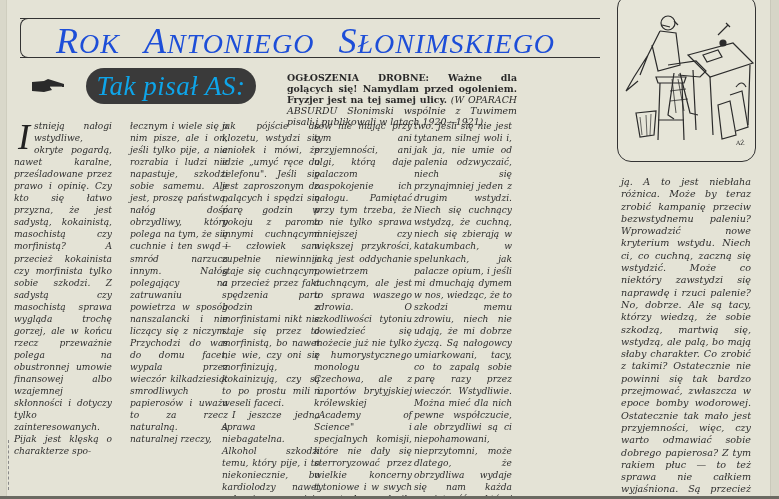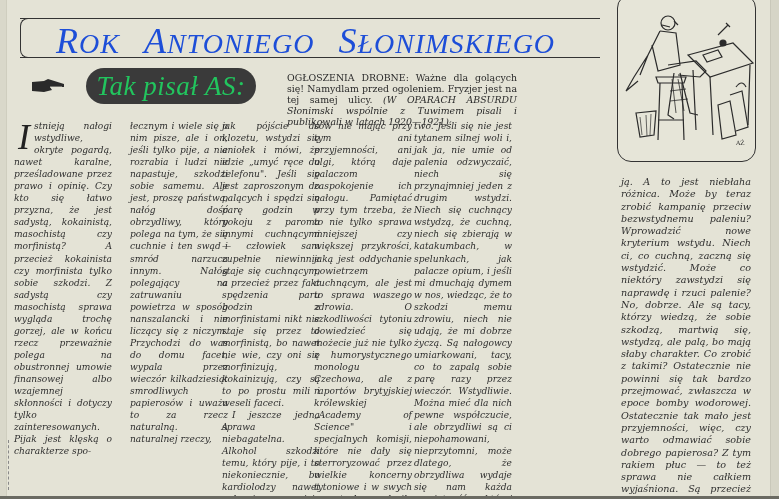--- a/index.html
+++ b/index.html
@@ -47,30 +47,30 @@
     background:#e6e5d8;
   }
   .illustration svg { position:absolute; left:0; top:0; }
   
   .hand-icon {
     position:absolute; left:30px; top:77px; width:36px; height:18px;
   }
   .pill {
     position:absolute; left:86px; top:68px; width:170px; height:36px;
     background:#3a3a3a; border-radius:18px;
-    color:#22c55e;
+    color:#0ea5e9;
     font-family:"Liberation Serif", serif; font-style:italic;
     font-size:27px; line-height:36px; text-align:center;
     letter-spacing:0.5px;
   }
   .ad-block {
     position:absolute; left:287px; top:72px; width:230px;
     font-size:9.4px; line-height:11px; text-align:justify;
   }
-  .ad-block .bold { font-weight:normal; font-family:"DejaVu Serif", serif; }
+  .ad-block .bold { font-weight:bold; font-family:"DejaVu Serif", serif; }
   .ad-block .ital { font-style:italic; }
   
   .col {
     position:absolute; top:120px; width:98px;
     font-family:"DejaVu Serif", serif; font-style:italic;
     font-size:9.1px; line-height:12.05px; text-align:justify;
     color:#2d2d2d;
     hyphens:manual;
   }
   .col p { margin:0; text-indent:10px; }

